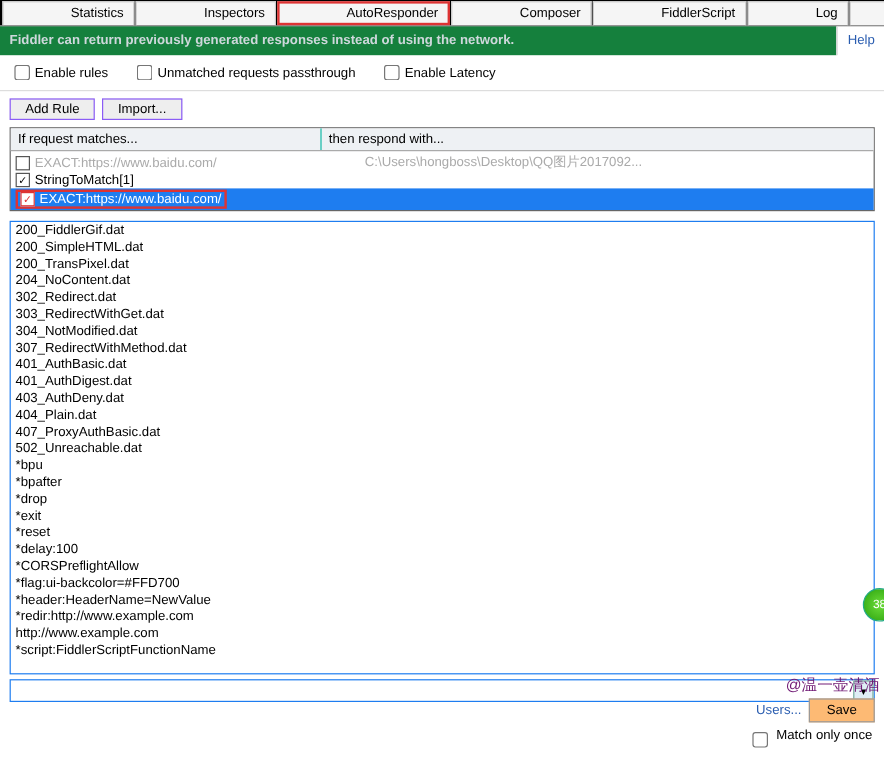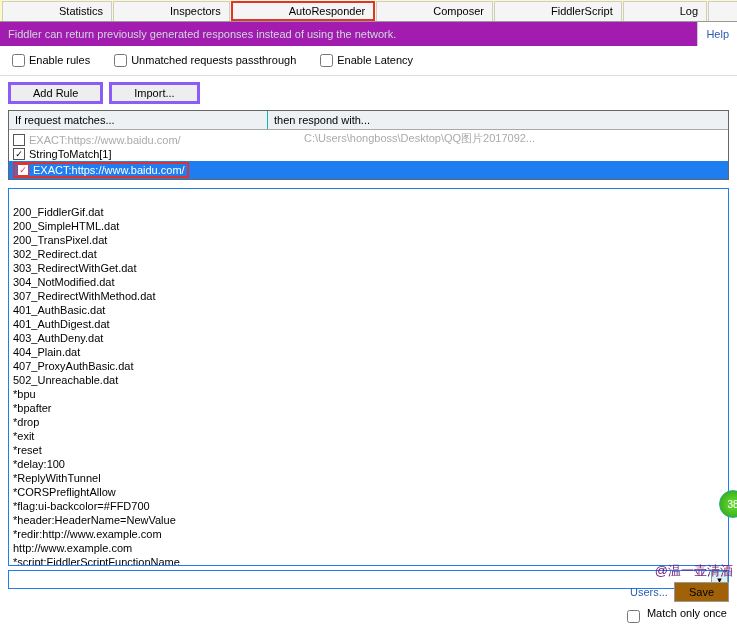--- a/index.html
+++ b/index.html
@@ -1,49 +1,49 @@
 <!DOCTYPE html>
 <html><head>
 <meta charset="utf-8">
 <style>
   * { box-sizing: border-box; font-family: Tahoma, Arial, sans-serif; font-size: 11px; }
   body { margin: 0; background: #fff; width: 737px; height: 636px; position: relative; overflow: hidden; }
-  .tabstrip { display: flex; align-items: center; border-bottom: 1px solid #999; background: #fef9c3; height: 22px; padding-left: 2px; }
+  .tabstrip { display: flex; align-items: center; border-bottom: 1px solid #999; background: #000000; height: 22px; padding-left: 2px; }
   .tab { display: flex; align-items: center; gap: 4px; padding: 2px 8px; border: 1px solid #ccc; border-bottom: none; background: #f5f5f5; cursor: pointer; margin-right: 1px; height: 20px; }
   .tab.highlighted { border: 2px solid #d33; }
   .tab .ticon { width: 14px; height: 14px; display: inline-block; padding-left: 44px; }
-  .info-bar { background: #a21caf; color: #cfd8dc; padding: 6px 8px; }
+  .info-bar { background: #15803d; color: #cfd8dc; padding: 6px 8px; font-weight: bold; }
   .info-wrap { display: flex; }
   .help-link { color: #2a5db0; cursor: pointer; padding: 6px 8px; background: #fff; border-left: 1px solid #ccc; }
   .checks-row { display: flex; align-items: center; gap: 24px; padding: 8px 12px; border-bottom: 1px solid #ddd; }
-  .chk { display: flex; align-items: flex-start; gap: 4px; }
+  .chk { display: flex; align-items: center; gap: 4px; }
   .chk input { margin: 0; }
   .btn-row { display: flex; gap: 6px; padding: 6px 8px; }
-  .btn { background: #eee; border: 3px solid #8b5cf6; padding: 2px 22px; cursor: pointer; }
+  .btn { background: #eee; border: 1px solid #8b5cf6; padding: 2px 12px; cursor: pointer; }
   .rule-list { border: 1px solid #666; margin: 0 8px; }
   .rl-header { display: flex; background: #eef1f4; border-bottom: 1px solid #aaa; }
   .rl-header div { padding: 3px 6px; }
   .col-match { width: 259px; border-right: 1px solid #14b8a6; }
   .col-respond { flex: 1; }
   .rl-row { display: flex; align-items: flex-end; padding: 1px 4px; gap: 4px; }
   .rl-row .sqchk { width: 12px; height: 12px; border: 1px solid #555; display: inline-flex; align-items: center; justify-content: center; font-size: 9px; line-height: 1; }
   .rl-row.grey { color: #aaa; }
   .rl-row.selected { background: #1e7df0; color: #fff; }
   .rl-row.selected .sqchk { background: #fff; color: #d33; border-color: #d33; }
   .rl-highlighted { border: 2px solid #d33; display: inline-flex; align-items: center; gap: 4px; padding: 0 2px; }
   .resp-col { margin-left: auto; width: 420px; color: #aaa; }
-  .editor-area { margin: 8px 8px 0 8px; border: 1px solid #1e7df0; background: #fff; height: 378px; overflow: hidden; padding: 16px 4px; }
+  .editor-area { margin: 8px 8px 0 8px; border: 1px solid #1e7df0; background: #fff; height: 378px; overflow: hidden; padding: 0 4px; }
   .ed-line { white-space: nowrap; line-height: 14px; }
   .bottom-row { display: flex; align-items: center; gap: 8px; padding: 4px 8px; }
   .dropdown { flex: 1; border: 1px solid #1e7df0; height: 19px; display: flex; align-items: center; }
   .dropdown .dd-inner { flex: 1; }
   .dropdown .dd-arrow { width: 17px; height: 17px; border: 1px solid #7a9; background: #dfeef5; display: flex; align-items: center; justify-content: center; font-size: 9px; }
   .right-btns { display: flex; gap: 6px; align-items: center; position: absolute; right: 8px; bottom: 34px; }
   .test-link { color: #2a5db0; cursor: pointer; }
-  .save-btn { background: #a16207; border: 1px solid #999; padding: 3px 14px; cursor: pointer; }
+  .save-btn { background: #fdba74; border: 1px solid #999; padding: 3px 14px; cursor: pointer; }
   .match-once { position: absolute; right: 10px; bottom: 10px; display: flex; align-items: flex-start; gap: 4px; }
   .watermark { position: absolute; right: 4px; bottom: 56px; color: #701a75; font-size: 13px; text-align: center; }
   .badge38 { position: absolute; right: -10px; top: 490px; width: 28px; height: 28px; border-radius: 50%; background: radial-gradient(#6cdc3a,#2aa10c); color: #fff; display: flex; align-items: center; justify-content: center; font-size: 10px; border: 1px solid #2a8; }
   svg { display: block; }
 </style>
 </head>
 <body>
 
 <div class="tabstrip">
   <div class="tab">
@@ -160,37 +160,37 @@
       <span class="sqchk">✓</span>
       <span>EXACT:https://www.baidu.com/</span>
     </span>
   </div>
 </div>
 
 <div class="editor-area">
   <div class="ed-line">200_FiddlerGif.dat</div>
   <div class="ed-line">200_SimpleHTML.dat</div>
   <div class="ed-line">200_TransPixel.dat</div>
+  <div class="ed-line">204_NoContent.dat</div>
   <div class="ed-line">302_Redirect.dat</div>
   <div class="ed-line">303_RedirectWithGet.dat</div>
   <div class="ed-line">304_NotModified.dat</div>
   <div class="ed-line">307_RedirectWithMethod.dat</div>
   <div class="ed-line">401_AuthBasic.dat</div>
   <div class="ed-line">401_AuthDigest.dat</div>
   <div class="ed-line">403_AuthDeny.dat</div>
   <div class="ed-line">404_Plain.dat</div>
   <div class="ed-line">407_ProxyAuthBasic.dat</div>
   <div class="ed-line">502_Unreachable.dat</div>
   <div class="ed-line">*bpu</div>
   <div class="ed-line">*bpafter</div>
   <div class="ed-line">*drop</div>
   <div class="ed-line">*exit</div>
   <div class="ed-line">*reset</div>
   <div class="ed-line">*delay:100</div>
-  <div class="ed-line">*ReplyWithTunnel</div>
   <div class="ed-line">*CORSPreflightAllow</div>
   <div class="ed-line">*flag:ui-backcolor=#FFD700</div>
   <div class="ed-line">*header:HeaderName=NewValue</div>
   <div class="ed-line">*redir:http://www.example.com</div>
   <div class="ed-line">http://www.example.com</div>
   <div class="ed-line">*script:FiddlerScriptFunctionName</div>
 
 </div>
 
 <div class="bottom-row">

